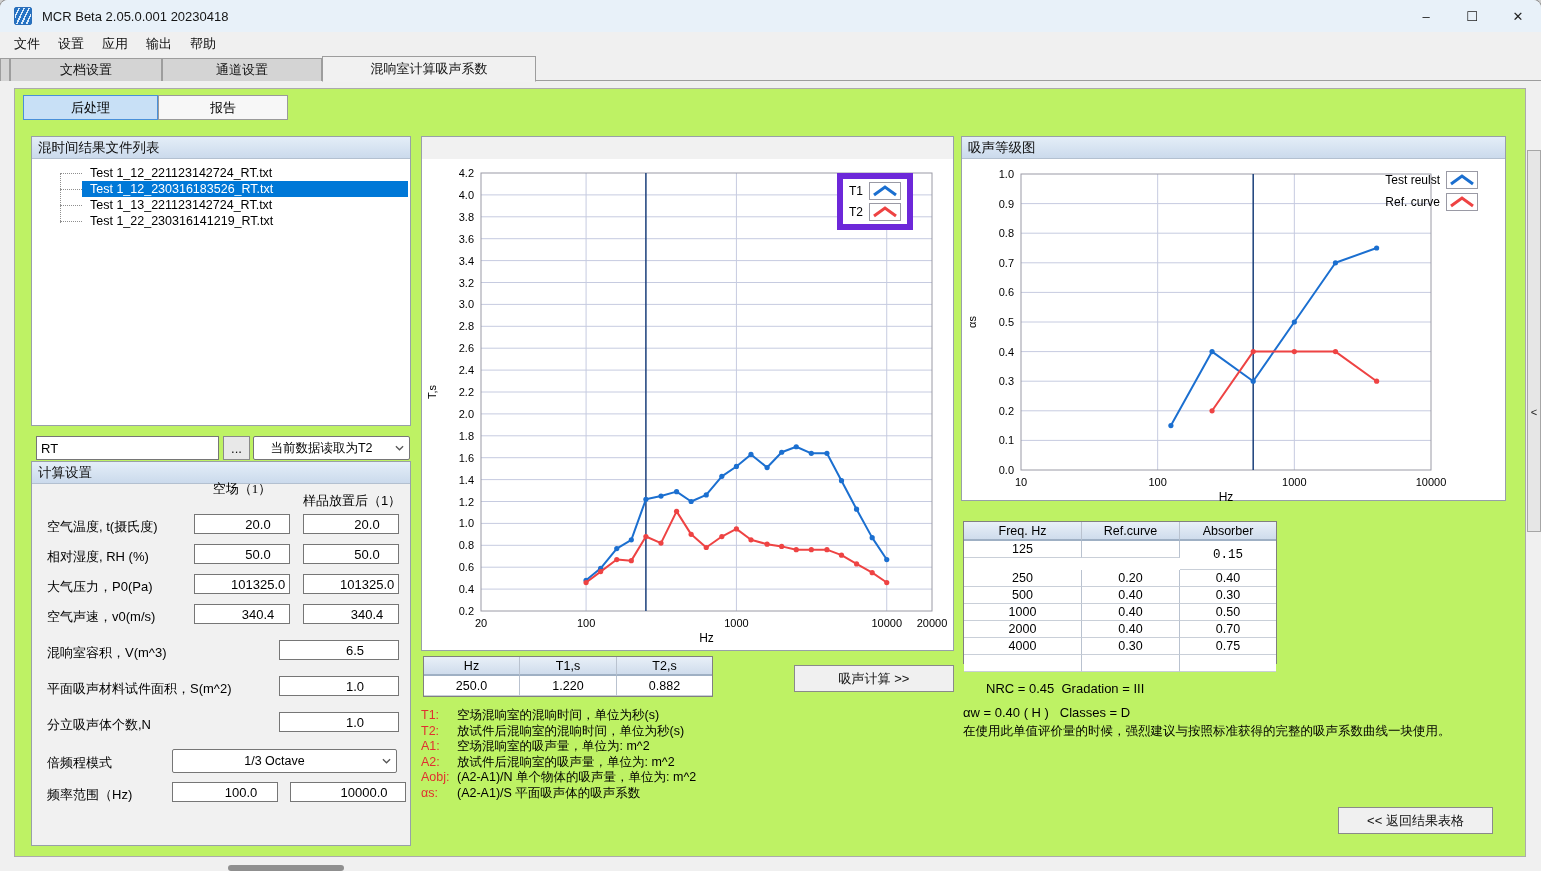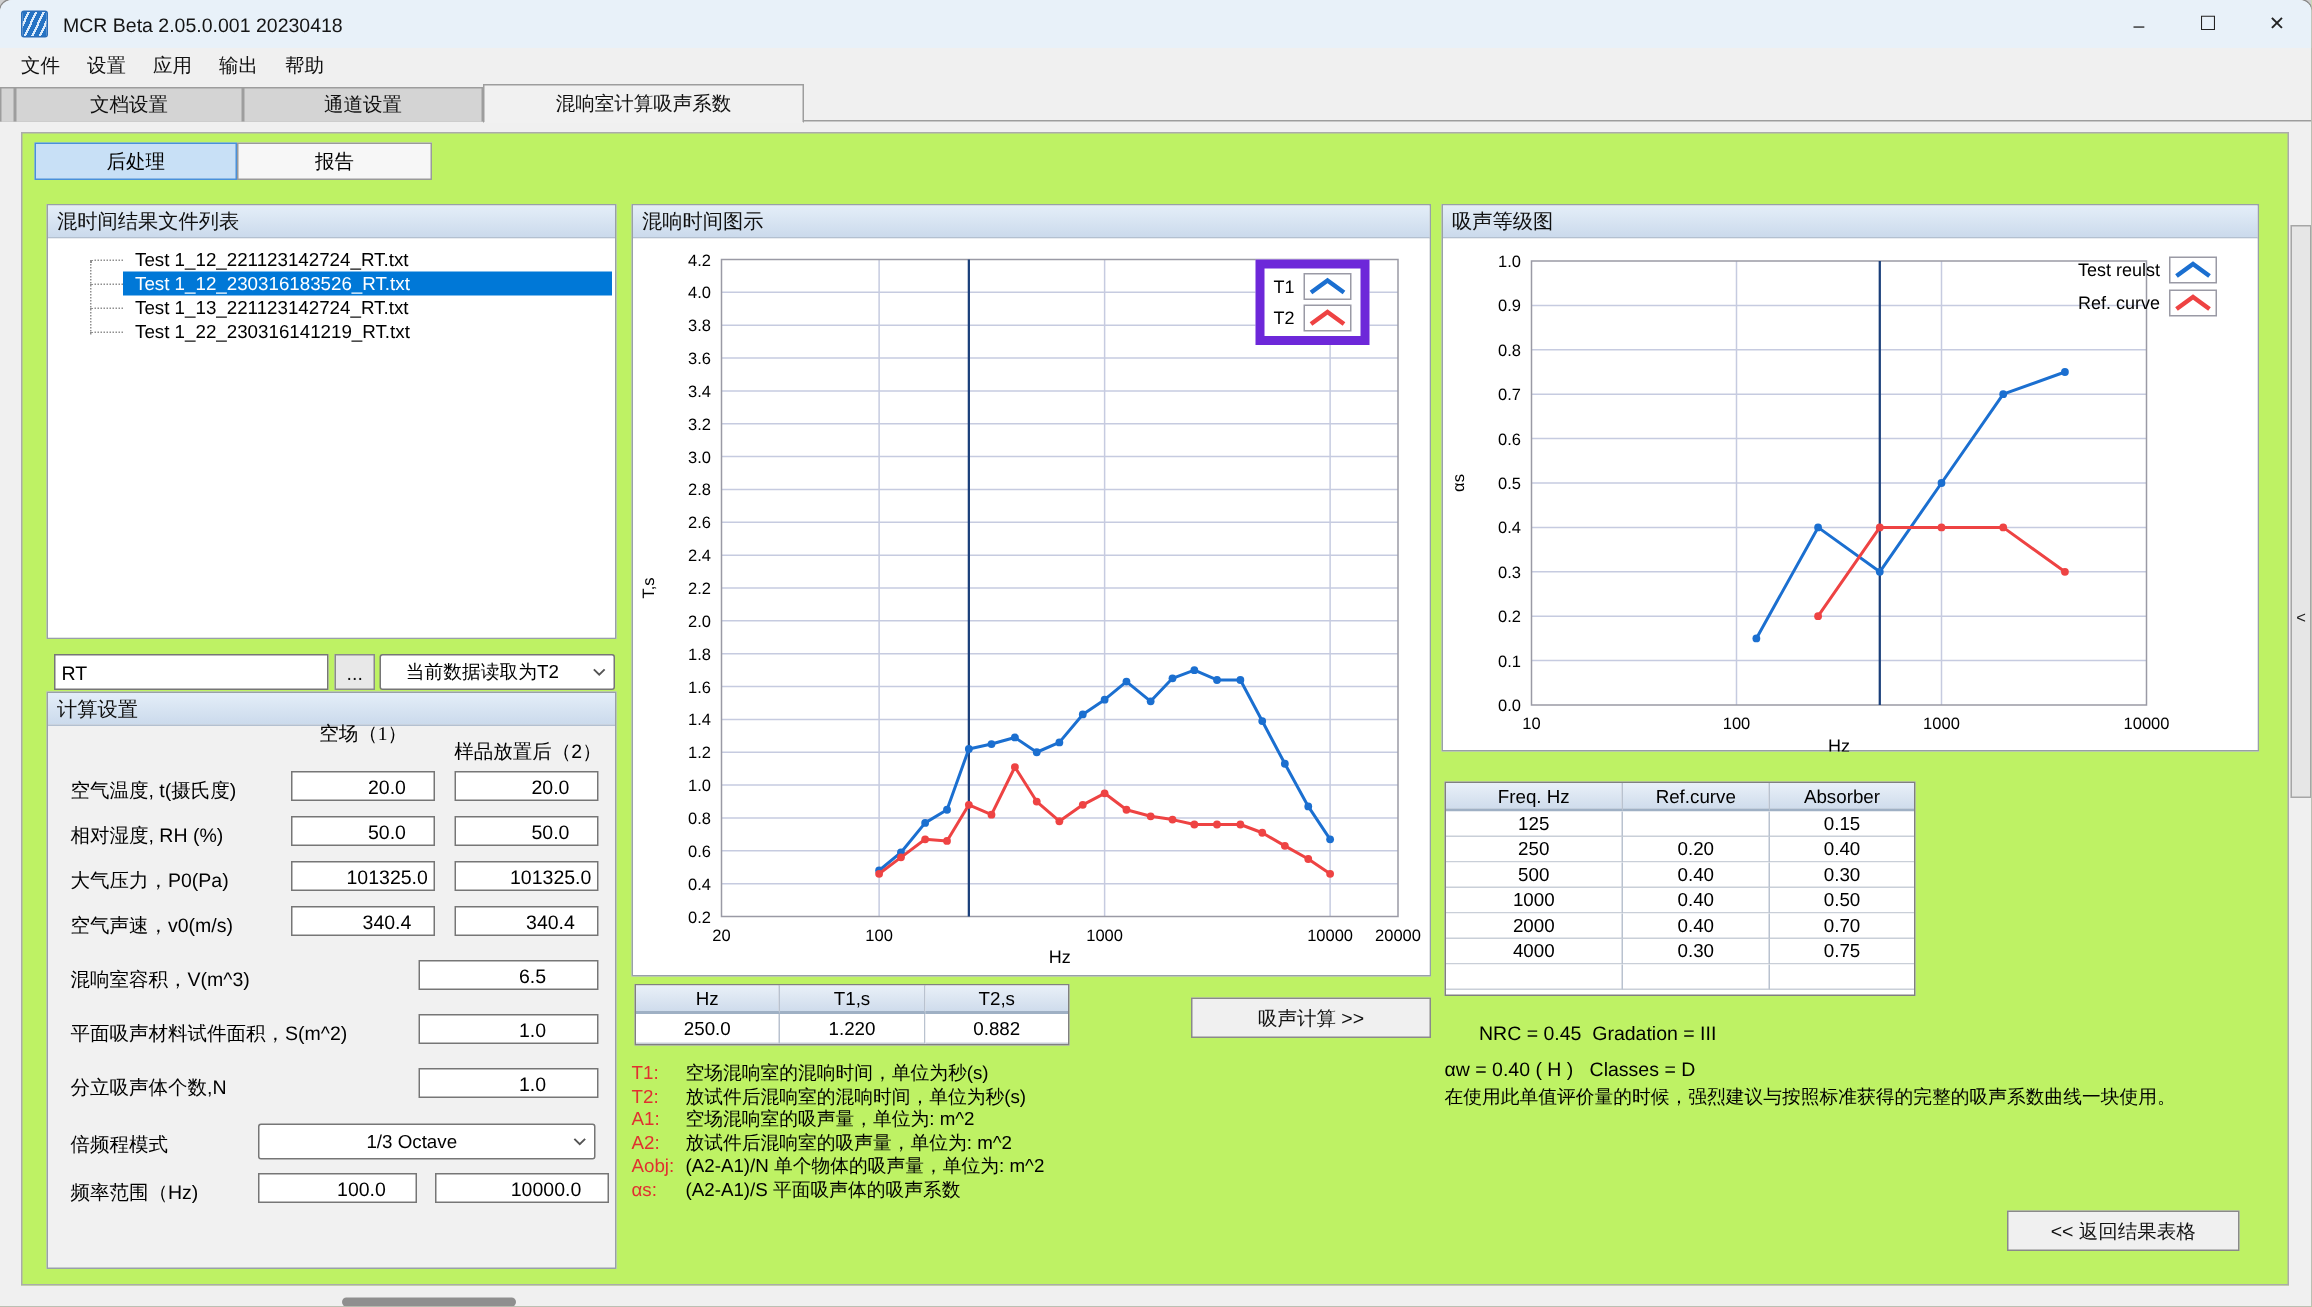--- a/index.html
+++ b/index.html
@@ -137,21 +137,21 @@
       <span class="combo-arrow">
           <svg class="chev" viewBox="0 0 10 6">
             <polyline points="1,1 5,5 9,1" fill="none" stroke="#555" stroke-width="1.4"></polyline>
           </svg>
         </span>
     </div>
 
     <div class="group" style="left:16px;top:372px;width:380px;height:385px;">
       <div class="group-hd">计算设置</div>
       <div class="colhead" style="left:162px;top:18px;width:96px;font-family:Liberation Serif, serif;">空场（1）</div>
-      <div class="colhead" style="left:265px;top:30px;width:110px;">样品放置后（2）</div>
+      <div class="colhead" style="left:265px;top:30px;width:110px;">样品放置后（1）</div>
 
       <div class="flabel" style="left:15px;top:56px;">空气温度, t(摄氏度)</div>
       <input class="tbox center" style="left: 162px; top: 52px; width: 96px; height: 20px;" value="20.0">
       <input class="tbox center" style="left: 271px; top: 52px; width: 96px; height: 20px;" value="20.0">
 
       <div class="flabel" style="left:15px;top:86px;">相对湿度, RH (%)</div>
       <input class="tbox center" style="left: 162px; top: 82px; width: 96px; height: 20px;" value="50.0">
       <input class="tbox center" style="left: 271px; top: 82px; width: 96px; height: 20px;" value="50.0">
 
       <div class="flabel" style="left:15px;top:116px;">大气压力，P0(Pa)</div>
@@ -180,21 +180,20 @@
             </svg>
           </span>
       </div>
 
       <div class="flabel" style="left:15px;top:324px;">频率范围（Hz)</div>
       <input class="tbox center" style="left: 140px; top: 320px; width: 106px; height: 20px;" value="100.0">
       <input class="tbox center" style="left: 258px; top: 320px; width: 116px; height: 20px;" value="10000.0">
     </div>
 
     <div class="group" style="left:406px;top:47px;width:533px;height:515px;">
-      <div class="group-hd">混响时间图示</div>
       <div class="white-body">
         <svg id="chart-rt" width="529" height="489" style="position:absolute;left:1px;top:2px;">
             <rect x="58" y="12" width="451" height="438" fill="#ffffff"></rect>
             <text x="51" y="454" text-anchor="end" font-size="11" fill="#000">0.2</text>
             <line x1="58" y1="428.1" x2="509" y2="428.1" stroke="#c6cbe0" stroke-width="1"></line>
             <text x="51" y="432.1" text-anchor="end" font-size="11" fill="#000">0.4</text>
             <line x1="58" y1="406.2" x2="509" y2="406.2" stroke="#c6cbe0" stroke-width="1"></line>
             <text x="51" y="410.2" text-anchor="end" font-size="11" fill="#000">0.6</text>
             <line x1="58" y1="384.3" x2="509" y2="384.3" stroke="#c6cbe0" stroke-width="1"></line>
             <text x="51" y="388.3" text-anchor="end" font-size="11" fill="#000">0.8</text>
@@ -423,21 +422,21 @@
 
     <div class="mtable" style="left:948px;top:432px;width:314px;height:143px;">
       <div class="mrow">
         <div class="mcell hd" style="width:118px;height:19px;">Freq. Hz</div>
         <div class="mcell hd" style="width:98px;height:19px;">Ref.curve</div>
         <div class="mcell hd" style="width:96px;height:19px;">Absorber</div>
       </div>
       <div class="mrow">
           <div class="mcell" style="width:118px;height:17px;">125</div>
           <div class="mcell" style="width:98px;height:17px;"></div>
-          <div class="mcell" style="width:96px;height:17px;">0.15</div>
+          <div class="mcell" style="width:96px;height:29px;font-family:Liberation Mono, monospace;">0.15</div>
         </div>
       <div class="mrow">
           <div class="mcell" style="width:118px;height:17px;">250</div>
           <div class="mcell" style="width:98px;height:17px;">0.20</div>
           <div class="mcell" style="width:96px;height:17px;">0.40</div>
         </div>
       <div class="mrow">
           <div class="mcell" style="width:118px;height:17px;">500</div>
           <div class="mcell" style="width:98px;height:17px;">0.40</div>
           <div class="mcell" style="width:96px;height:17px;">0.30</div>

